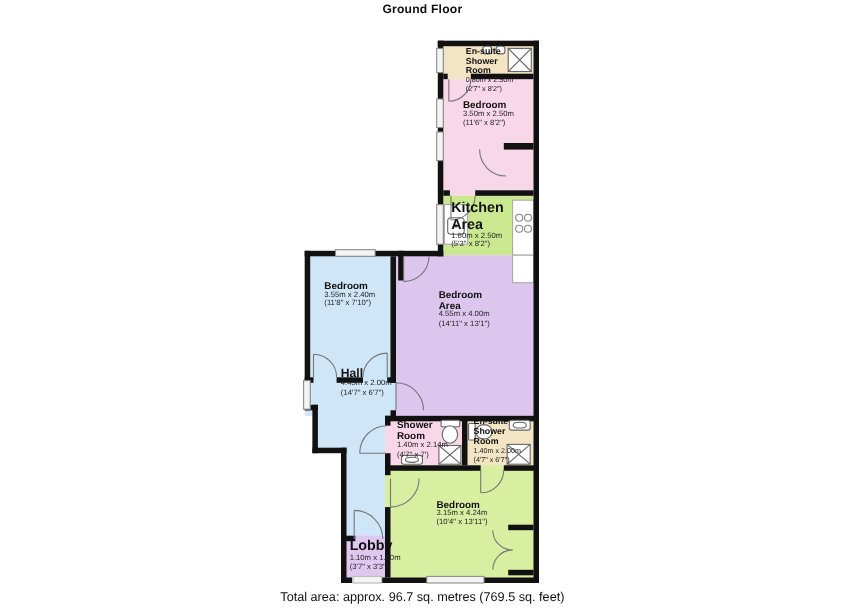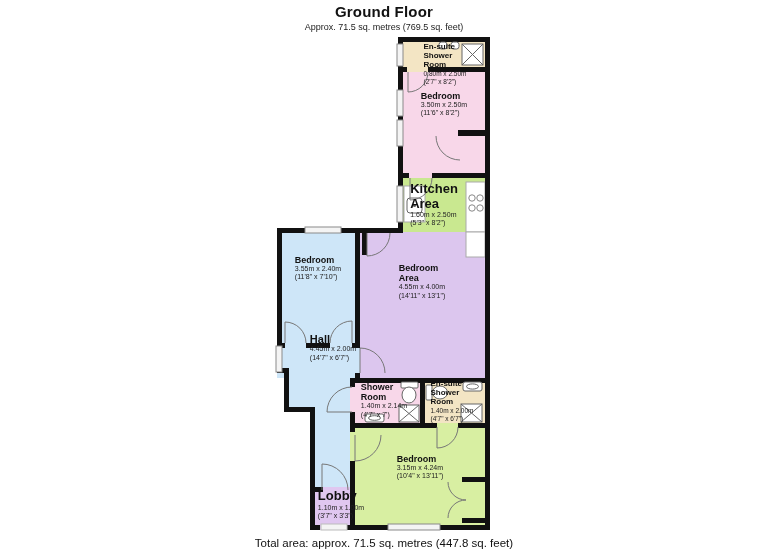--- a/index.html
+++ b/index.html
@@ -1,38 +1,37 @@
 <!DOCTYPE html>
 <html><head>
 <meta charset="utf-8">
 <style>
   html,body{margin:0;padding:0;background:#fff;}
   .canvas{position:relative;width:768px;height:558px;background:#fff;overflow:hidden;
           font-family:"Liberation Sans", sans-serif;color:#111;}
   .hdr{position:absolute;top:3px;left:0;width:100%;text-align:center;}
-  .hdr .title{font-size:15px;font-weight:bold;letter-spacing:.2px;}
+  .hdr .title{font-size:11px;font-weight:bold;letter-spacing:.2px;}
   .hdr .sub{font-size:9px;color:#222;margin-top:2px;}
   .ftr{position:absolute;top:537px;left:0;width:100%;text-align:center;font-size:11.5px;color:#111;}
   svg.plan{position:absolute;left:0;top:0;}
   .room-label{position:absolute;transform:translate(-50%,-50%);white-space:nowrap;}
   .rname{font-weight:bold;font-size:9px;line-height:1.12;white-space:pre-line;color:#111;}
   .rdim{font-size:7px;line-height:1.2;color:#222;}
   .f-sm .rname{font-size:8px;}
   .f-sm .rdim{font-size:6.5px;}
   .f-md .rname{font-size:13px;}
   .f-lg .rname{font-size:11px;}
 </style>
 </head>
 <body>
 
 <div class="canvas">
 
   <div class="hdr">
     <div class="title">Ground Floor</div>
-    <div class="sub">Approx. 71.5 sq. metres (769.5 sq. feet)</div>
   </div>
 
   <svg class="plan" width="768" height="558" viewBox="0 0 768 558">
 
     <g>
       <rect x="398" y="37" width="92" height="35" fill="#F3E5C4"></rect>
       <rect x="398" y="72" width="92" height="106" fill="#F8D7E9"></rect>
       <rect x="403" y="178" width="82" height="54" fill="#C9E890"></rect>
       <rect x="277" y="228" width="83" height="120" fill="#CEE6F8"></rect>
       <rect x="355" y="232" width="135" height="151" fill="#DCC6EE"></rect>
@@ -205,14 +204,14 @@
     <div class="rdim">3.15m x 4.24m</div>
     <div class="rdim">(10'4" x 13'11")</div>
   </div>
 
   <div class="room-label f-md" style="left:333px;top:505px;padding-left:16px;">
     <div class="rname">Lobby</div>
     <div class="rdim">1.10m x 1.00m</div>
     <div class="rdim">(3'7" x 3'3")</div>
   </div>
 
-  <div class="ftr">Total area: approx. 71.5 sq. metres (447.8 sq. feet)</div>
+  <div class="ftr">Total area: approx. 96.7 sq. metres (769.5 sq. feet)</div>
 </div>
 
 </body></html>

